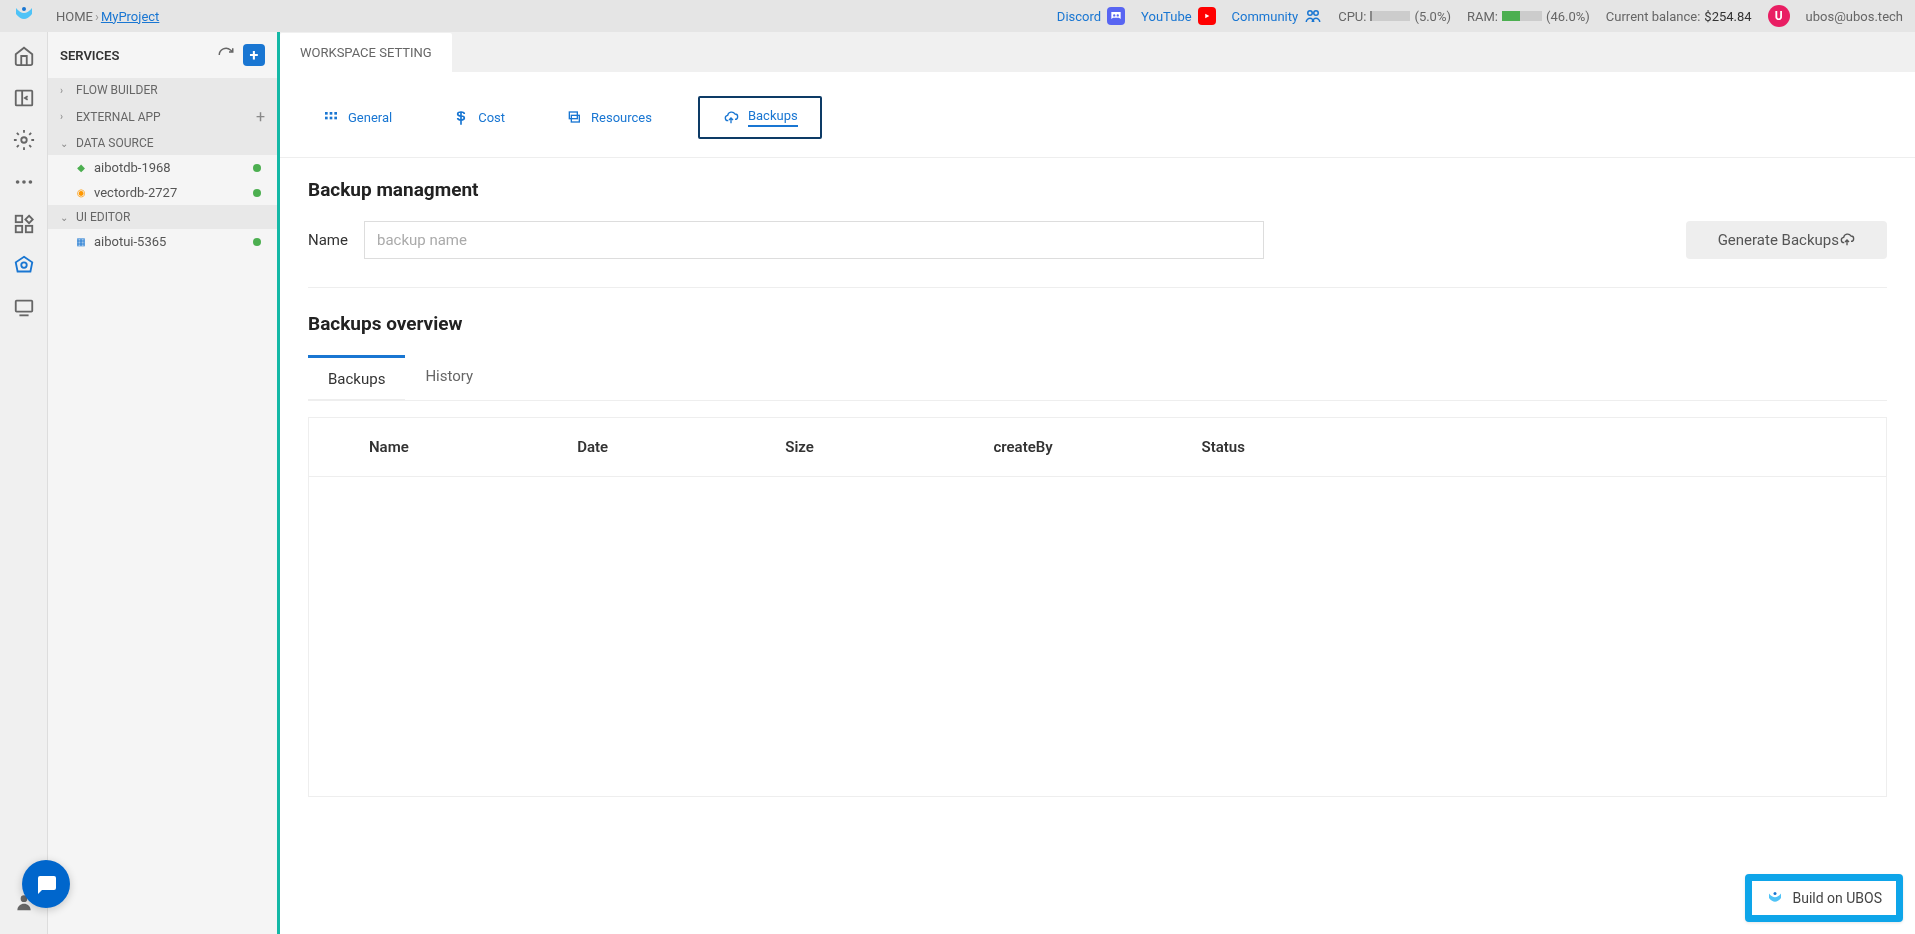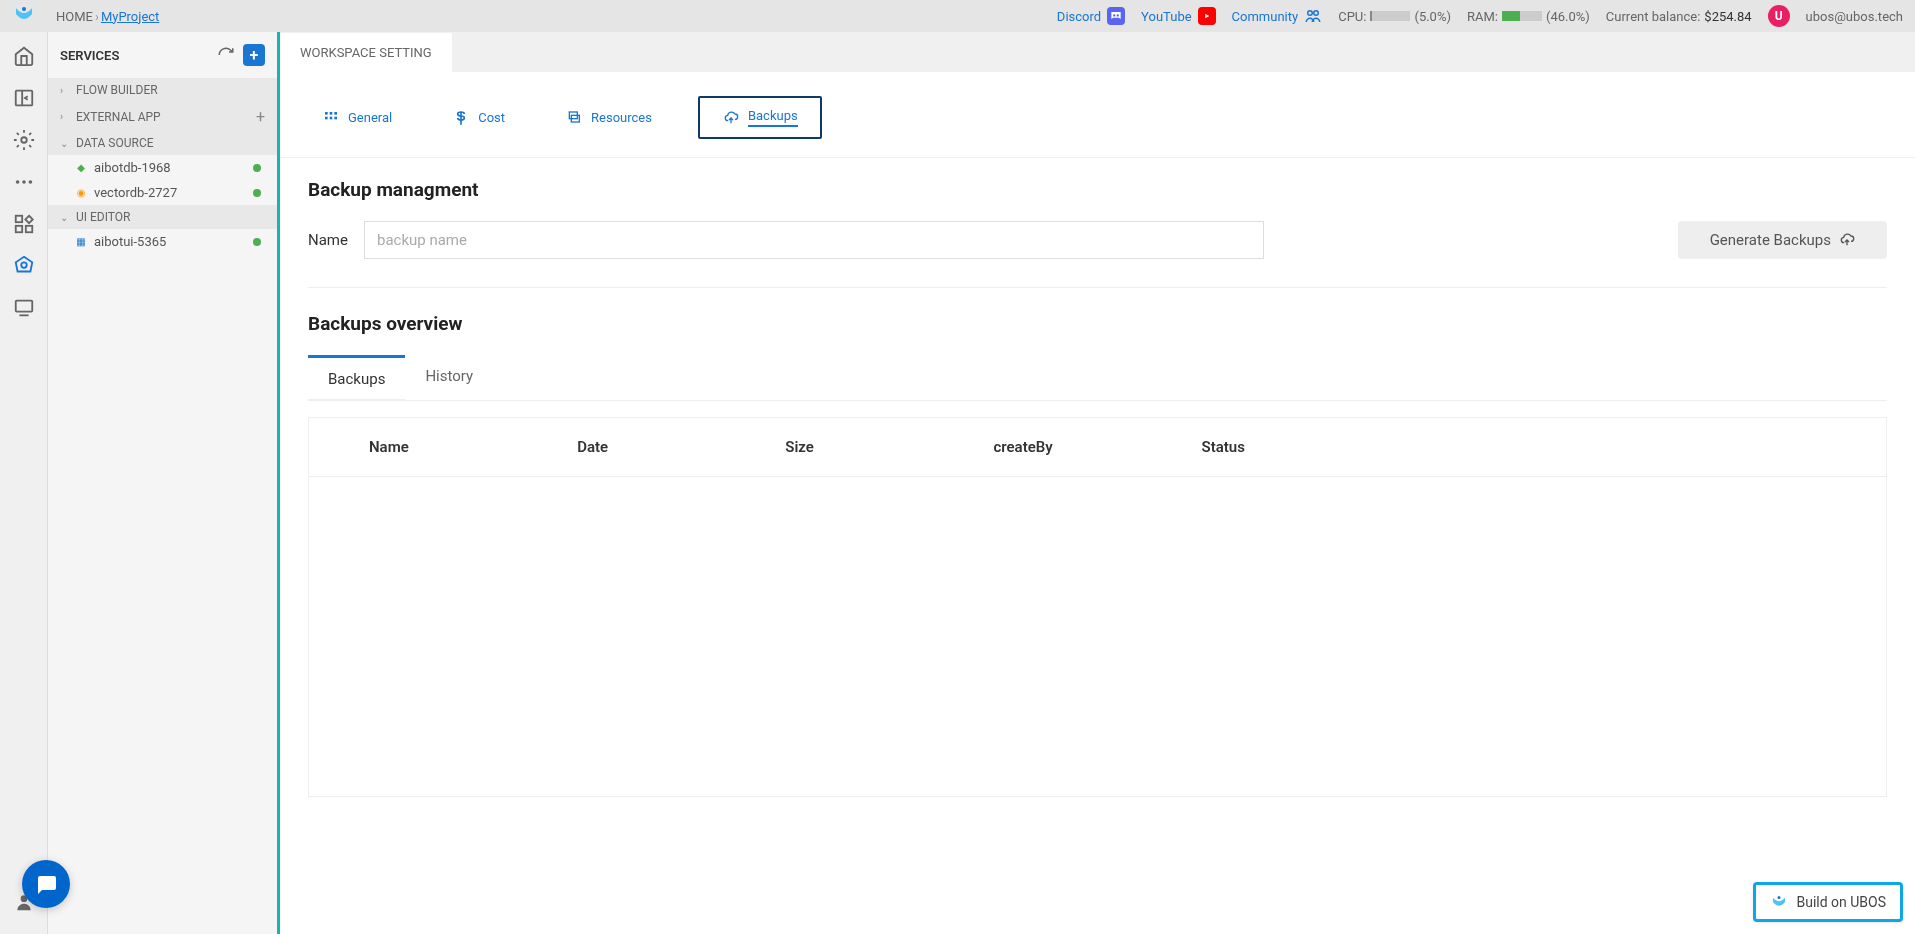--- a/index.html
+++ b/index.html
@@ -62,36 +62,36 @@
     .nav-tab.active { border: 2px solid #0d3b66; border-radius: 2px; padding: 10px 22px; }
     .nav-tab.active .nav-tab-inner { border-bottom: 2px solid #1976d2; padding-bottom: 2px; }
     .nav-tab-icon { width: 18px; height: 18px; display: inline-flex; align-items: center; justify-content: center; }
     
     .section { padding: 20px 28px; }
     .section-title { font-size: 19px; font-weight: bold; color: #222; margin-bottom: 20px; }
     .backup-form { display: flex; align-items: center; gap: 16px; padding-bottom: 28px; border-bottom: 1px solid #eee; }
     .form-label { font-size: 15px; color: #333; }
     .form-input { flex: 1; max-width: 900px; height: 38px; border: 1px solid #ddd; border-radius: 0; padding: 0 12px; font-size: 15px; color: #333; }
     .form-input::placeholder { color: #aaa; }
-    .generate-btn { background: #eeeeee; color: #555; border: none; height: 38px; padding: 0 32px; border-radius: 4px; font-size: 15px; display: flex; align-items: center; gap: 8px; cursor: pointer; margin-left: auto; }
+    .generate-btn { background: #eeeeee; color: #555; border: none; height: 38px; padding: 0 32px; border-radius: 4px; font-size: 15px; display: flex; align-items: center; cursor: pointer; margin-left: auto; }
     
     .overview-tabs { display: flex; border-bottom: 1px solid #eee; margin-top: 8px; }
     .overview-tab { padding: 12px 20px; font-size: 15px; color: #666; cursor: pointer; }
     .overview-tab.active { border-top: 3px solid #1976d2; color: #333; background:#fff; box-shadow: 0 -1px 0 #eee inset; }
     
     .table-container { border: 1px solid #eee; margin-top: 16px; min-height: 380px; }
     .table-header { display: flex; padding: 20px 60px; font-size: 15px; font-weight: 600; color: #333; border-bottom: 1px solid #eee; }
     .th { flex: 1; }
     .table-empty { text-align: center; padding: 200px 0; color: #888; font-size: 14px; }
     
     
     .chat-bubble { position: fixed; bottom: 26px; left: 22px; width: 48px; height: 48px; border-radius: 50%; background: #0066cc; display: flex; align-items: center; justify-content: center; color: white; cursor: pointer; box-shadow: 0 2px 8px rgba(0,0,0,0.2); }
     
     
-    .build-badge { position: fixed; bottom: 12px; right: 12px; background: #fff; border: 3px solid #0ea5e9; border-radius: 4px; padding: 8px 14px; display: flex; align-items: center; gap: 8px; font-size: 14px; color: #444; cursor: pointer; box-shadow: 0 1px 3px rgba(0,0,0,0.1); }
+    .build-badge { position: fixed; bottom: 12px; right: 12px; background: #fff; border: 7px solid #0ea5e9; border-radius: 4px; padding: 8px 14px; display: flex; align-items: center; gap: 8px; font-size: 14px; color: #444; cursor: pointer; box-shadow: 0 1px 3px rgba(0,0,0,0.1); }
     
     svg { display: block; }
   </style>
 </head>
 <body>
 
 <div class="top-header">
   <div class="logo-icon">
     <svg viewBox="0 0 24 24" width="24" height="24">
         <path fill="#4fc3f7" d="M4 4 Q12 14 20 4 L20 10 Q12 20 4 10 Z"></path>

